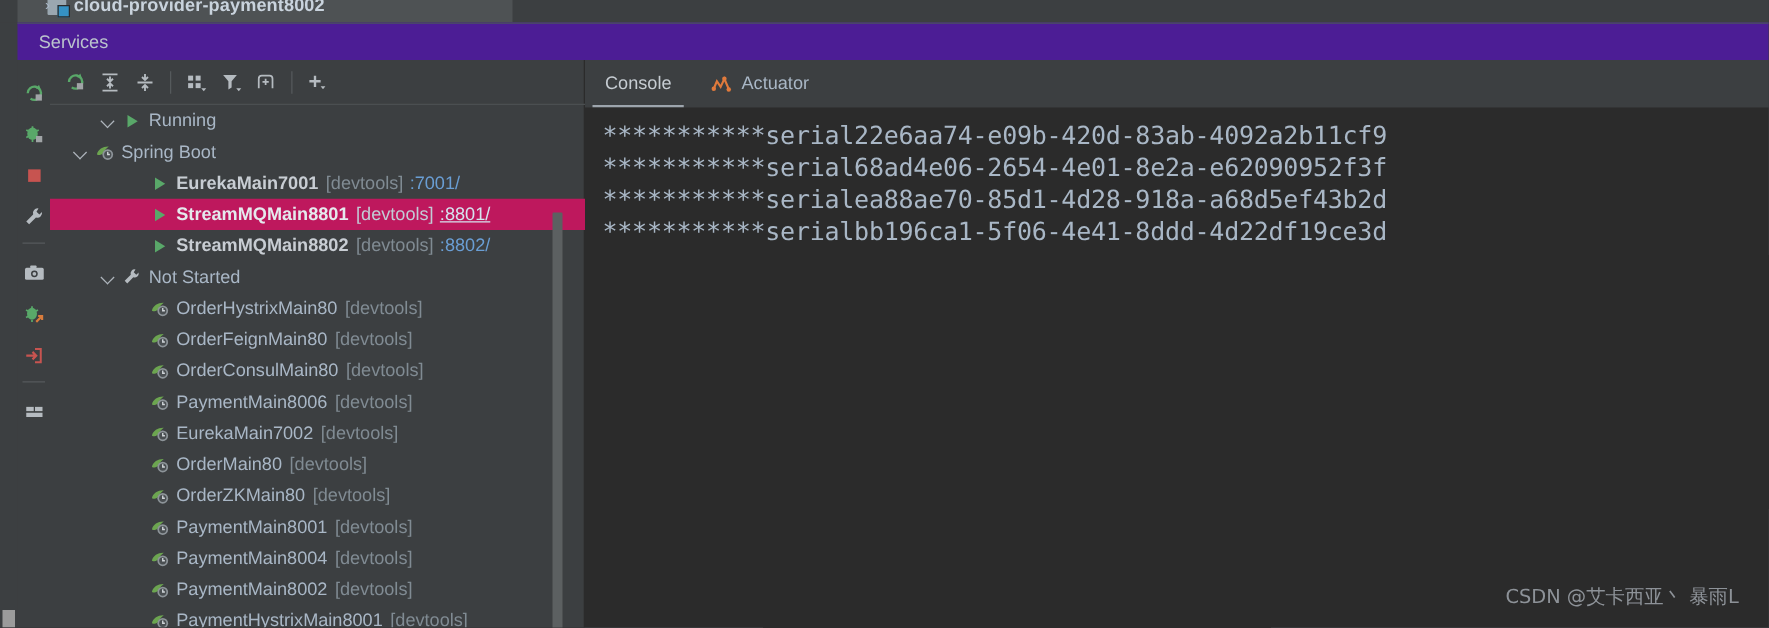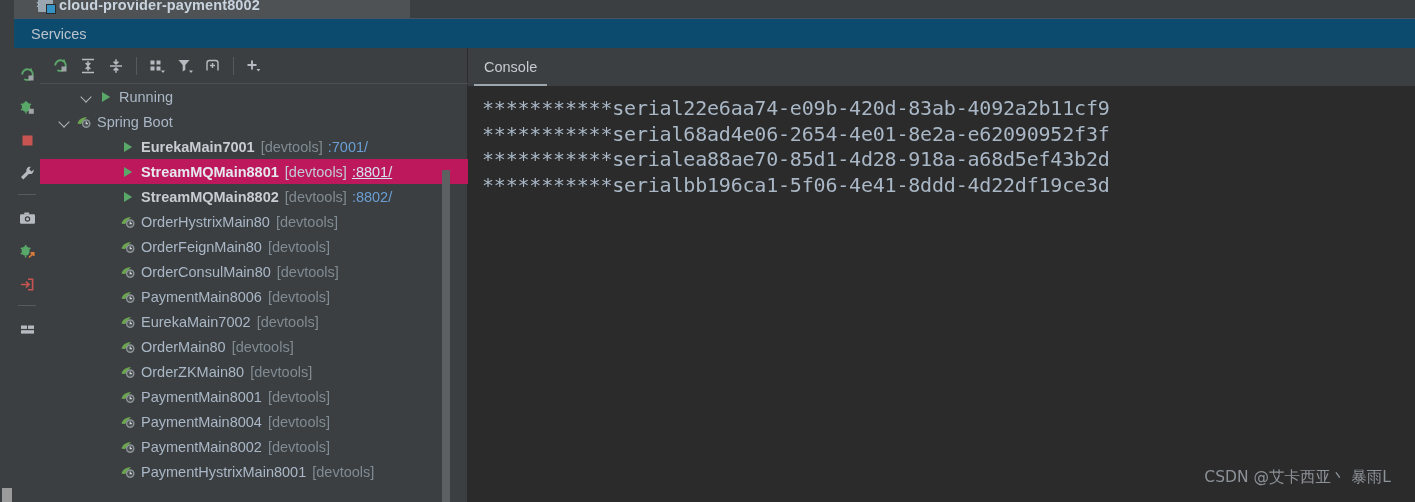--- a/index.html
+++ b/index.html
@@ -36,21 +36,21 @@
     width: 8px; height: 8px; background: #3592c4; border: 1px solid #2b2b2b;
   }
   .proj-title {
     font-size: 14.5px; font-weight: bold; color: #c9d3dd;
     white-space: nowrap; letter-spacing: .1px;
   }
 
   
   .services-header {
     position: absolute; left: 14px; top: 18px; width: 1401px; height: 30px;
-    background: #0c4a6e; display: flex; align-items: center;
+    background: #4c1d95; display: flex; align-items: center;
     border-top: 1px solid #4a5160;
   }
   .services-header .stitle {
     margin-left: 17px; font-size: 14.5px; color: #bbc4cd;
   }
   .left-rail {
     position: absolute; left: 0; top: 18px; width: 14px; height: 484px;
     background: #3c3f41;
   }
   .left-rail .rail-block {
@@ -351,20 +351,30 @@
           <span class="ticon" style="width: 19px;">
             <svg width="14" height="14" viewBox="0 0 14 14">
               <path d="M3 2l8.2 5L3 12z" fill="#59a869"></path>
             </svg>
           </span>
           <span class="tlabel bold" style="margin-left: 4px;">StreamMQMain8802</span>
           <span class="tdev">[devtools]</span>
           <span class="tport">:8802/</span>
         </div>
         <div class="trow">
+          <span class="spacer" style="width: 40px;"></span>
+          <span class="chevron"></span>
+          <span class="ticon" style="width: 19px;">
+            <svg width="15" height="15" viewBox="0 0 17 17">
+              <path d="M11.8 1.8a3.7 3.7 0 0 0-4.3 4.8L2 12.1l2.3 2.3 5.5-5.5a3.7 3.7 0 0 0 4.8-4.3L12.5 6.6 10.2 4.3z" fill="#b5bbc0"></path>
+            </svg>
+          </span>
+          <span class="tlabel" style="margin-left: 4px;">Not Started</span>
+        </div>
+        <div class="trow">
           <span class="spacer" style="width: 62px;"></span>
           <span class="chevron" style="visibility: hidden;"></span>
           <span class="ticon" style="width: 19px;">
             <svg width="16" height="16" viewBox="0 0 16 16">
               <path d="M1.5 9.5C2.6 5.3 6.5 3 11 3.2c-2 1.6-3.4 3.2-4.4 5-.9 1.7-2.9 2.2-5.1 1.3z" fill="#6ca550"></path>
               <circle cx="10.2" cy="9.6" r="4.3" fill="#8d9499"></circle>
               <circle cx="10.2" cy="9.6" r="2.9" fill="#4a4f52"></circle>
               <path d="M10.2 7.4v2.2h1.7" stroke="#d2d7da" stroke-width="1.1" fill="none"></path>
             </svg>
           </span>
@@ -515,20 +525,31 @@
 
     <div class="tree-sb-track">
       <div class="tree-sb-thumb"></div>
     </div>
   </div>
 
   <div class="console-area">
     <div class="tabbar" id="tabbar">
         <div class="tab active">
           <span>Console</span>
+        </div>
+        <div class="tab">
+          <span style="display: flex;">
+            <svg width="17" height="16" viewBox="0 0 17 16">
+              <path d="M2 12l2.5-6 3 4.5L10.5 4l3.4 8" fill="none" stroke="#e07a3c" stroke-width="1.7"></path>
+              <circle cx="2" cy="12" r="1.8" fill="#e07a3c"></circle>
+              <circle cx="10.5" cy="4" r="1.8" fill="#e07a3c"></circle>
+              <circle cx="14" cy="12.5" r="1.8" fill="#e07a3c"></circle>
+            </svg>
+          </span>
+          <span>Actuator</span>
         </div>
       </div>
     <div class="tabbar-underline"></div>
     <div class="console-out" id="console-out">
         <div class="cline">***********serial22e6aa74-e09b-420d-83ab-4092a2b11cf9</div>
         <div class="cline">***********serial68ad4e06-2654-4e01-8e2a-e62090952f3f</div>
         <div class="cline">***********serialea88ae70-85d1-4d28-918a-a68d5ef43b2d</div>
         <div class="cline">***********serialbb196ca1-5f06-4e41-8ddd-4d22df19ce3d</div>
       </div>
     <div class="watermark">CSDN @艾卡西亚丶 暴雨L</div>

